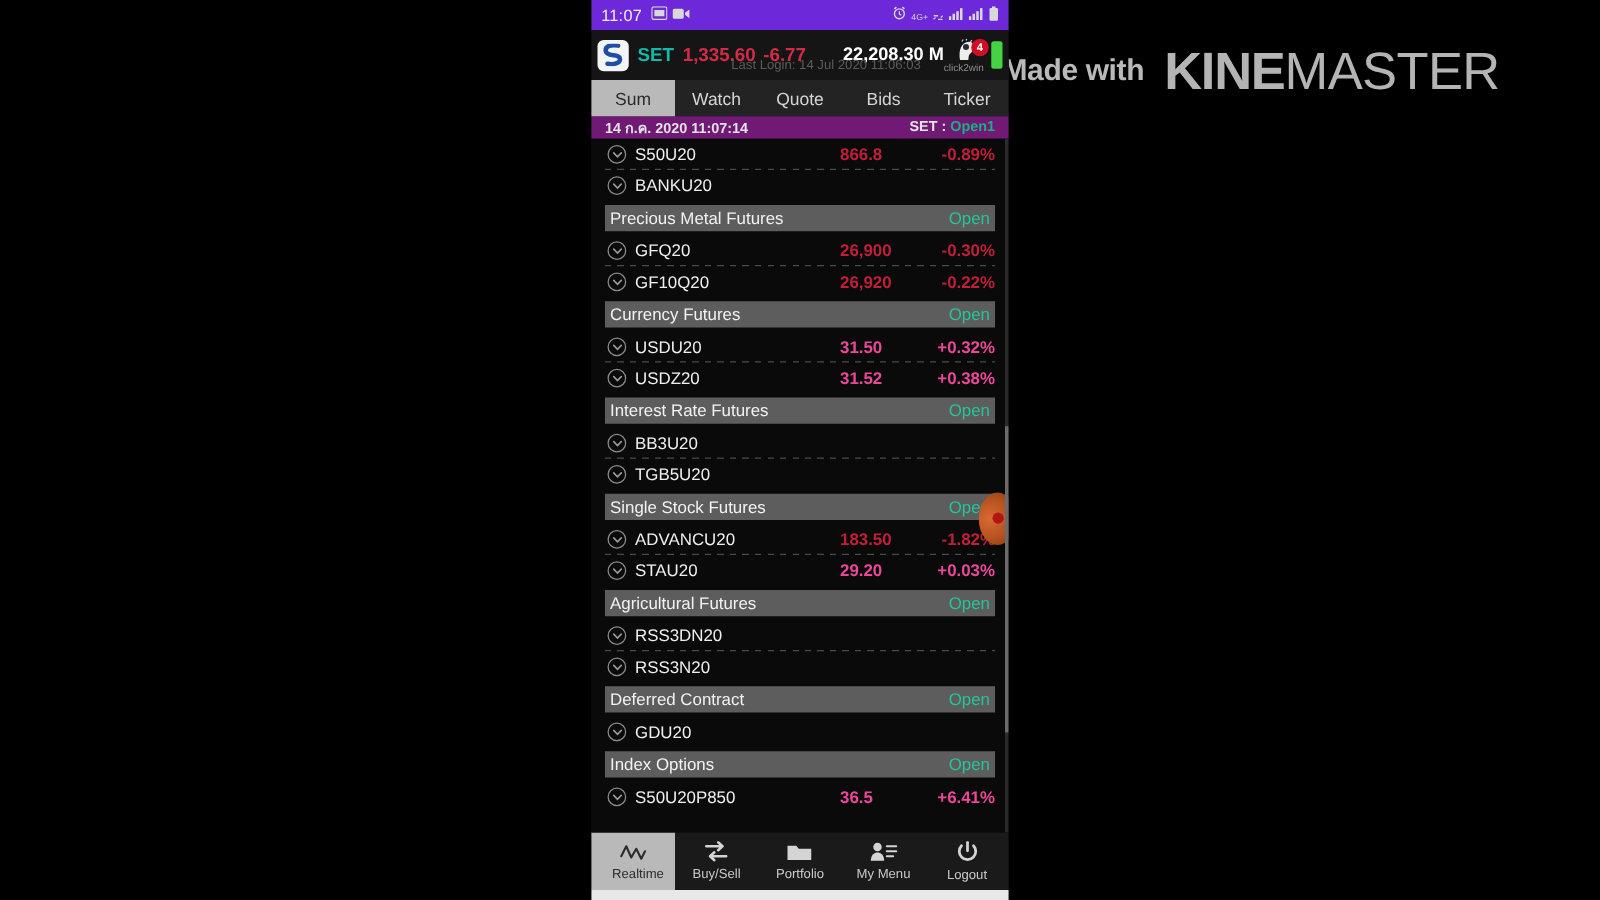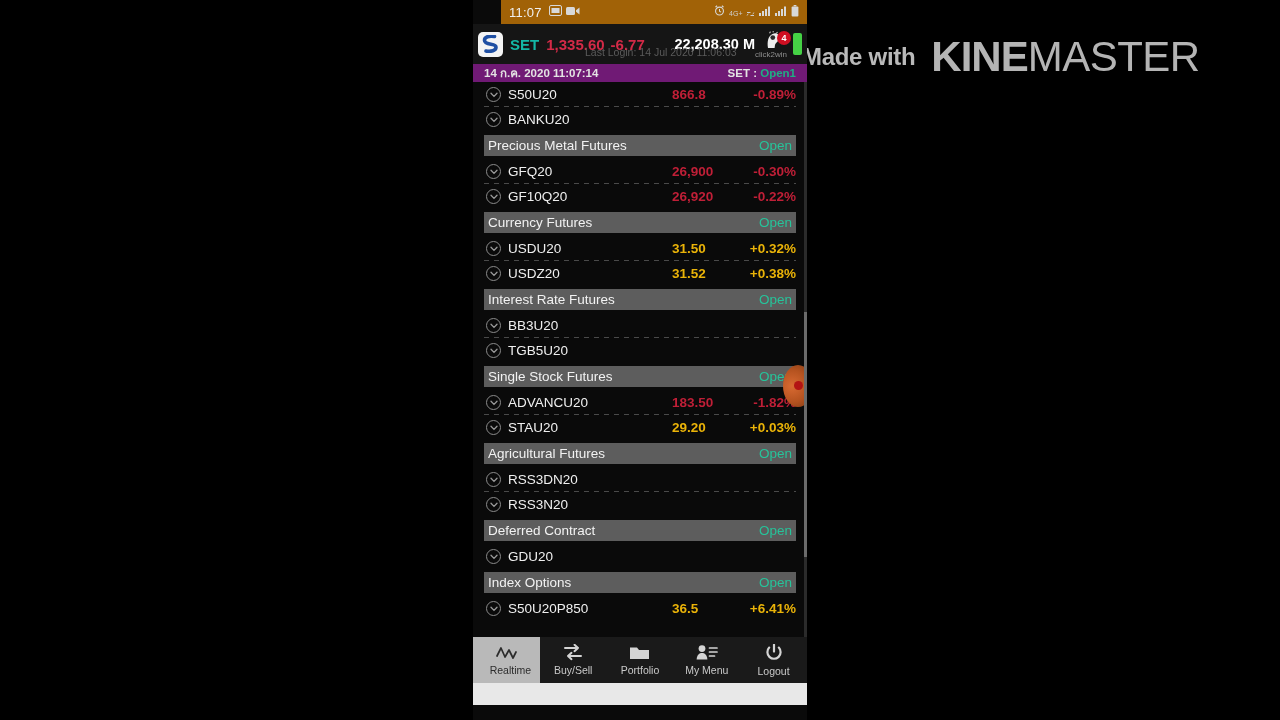--- a/index.html
+++ b/index.html
@@ -24,22 +24,22 @@
   }
 
   
   #phone {
     position:absolute; left:473px; top:0; width:334px; height:720px;
     background:#0a0a0a; overflow:hidden;
   }
 
   
   #statusbar {
-    position:relative; height:24px; background:#a16207; color:#e6e6e6;
-    display:flex; align-items:center; padding:0 8px; font-size:12.5px;margin-left:28px;
+    position:relative; height:24px; background:#6d28d9; color:#e6e6e6;
+    display:flex; align-items:center; padding:0 8px; font-size:12.5px;
   }
   #statusbar .sb-time { font-size:13px; color:#f0f0f0; letter-spacing:0.2px; }
   #statusbar .sb-left-icons { display:flex; align-items:center; gap:4px; margin-left:7px; }
   #statusbar .sb-right { margin-left:auto; display:flex; align-items:center; gap:4px; }
   .ic { display:inline-block; fill:#d8d8d8; }
   .sb-4g { font-size:7px; line-height:6px; color:#cfcfcf; text-align:center; }
 
   
   #appbar {
     position:relative; height:40px; background:#151515;
@@ -108,21 +108,21 @@
   }
   .row.nodash::after { background:none; }
   .chev {
     width:15px; height:15px; border-radius:50%; border:1.4px solid #8b8b8b;
     display:flex; align-items:center; justify-content:center; flex:0 0 auto; margin-left:2px;
   }
   .chev svg { display:block; }
   .row .sym { color:#efefef; font-size:13.5px; margin-left:7px; }
   .row .px { margin-left:auto; font-size:13.5px; font-weight:bold; min-width:62px; }
   .row .pct { font-size:13.5px; font-weight:bold; text-align:right; width:62px; }
-  .up   { color:#eab308; }
+  .up   { color:#ec4899; }
   .down { color:#c01f37; }
 
   
   #touchblob {
     position:absolute; right:-6px; top:283px; width:30px; height:42px;
     background:radial-gradient(ellipse at 30% 50%, #d96a32 0%, #b4521f 55%, #7d3a15 100%);
     border-radius:50%;
   }
   #touchblob::after {
     content:""; position:absolute; left:11px; top:16px; width:9px; height:9px;
@@ -244,20 +244,37 @@
           </span>
           <span id="c2w-badge">4</span>
           <span class="c2w-label">click2win</span>
         </span>
         <span id="greenbar"></span>
       </span>
 
       <span id="lastlogin">Last Login: 14 Jul 2020 11:06:03</span>
     </div>
 
+    <div id="tabs">
+        <div class="tab active">
+          <span>Sum</span>
+        </div>
+        <div class="tab">
+          <span>Watch</span>
+        </div>
+        <div class="tab">
+          <span>Quote</span>
+        </div>
+        <div class="tab">
+          <span>Bids</span>
+        </div>
+        <div class="tab">
+          <span>Ticker</span>
+        </div>
+      </div>
 
     <div id="subhdr">
       <span class="sh-date">14 ก.ค. 2020 11:07:14</span>
       <span class="sh-right">
         <span class="sh-setlbl">SET :</span>
         <span class="sh-open">Open1</span>
       </span>
     </div>
 
     <div id="list">

